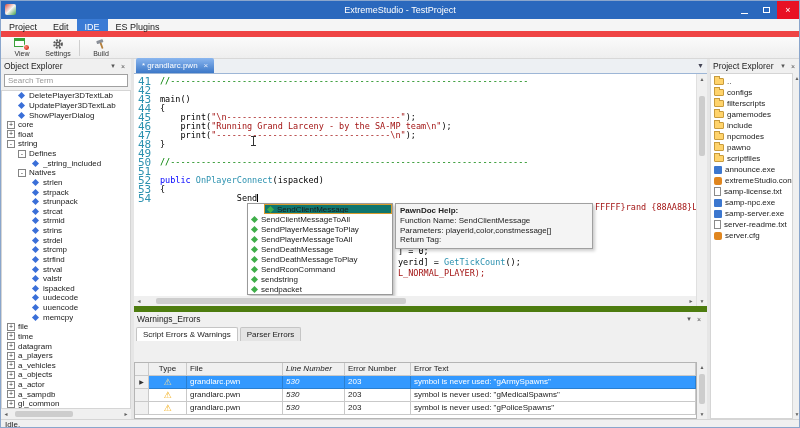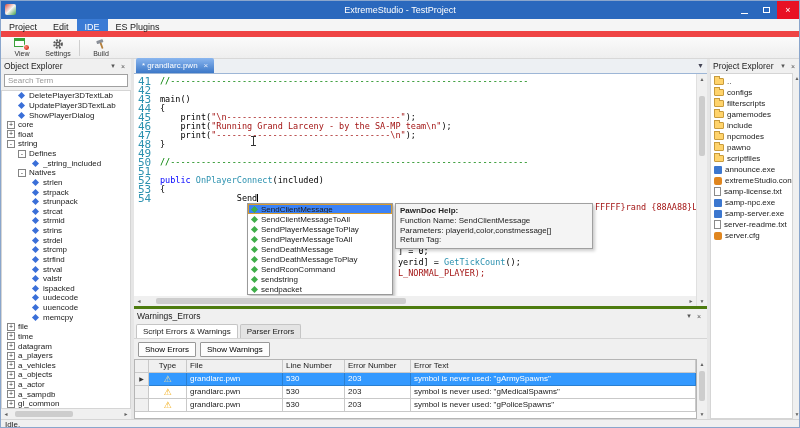--- a/index.html
+++ b/index.html
@@ -62,21 +62,21 @@
   #code{position:absolute;left:26px;top:3px;right:0;}
   .code-line{height:9px;line-height:9px;font-size:8.5px;white-space:pre;}
   .c-comment{color:#008000;}.c-string{color:#a31515;}.c-keyword{color:#0000ff;}.c-type{color:#2b91af;text-align:center;}.c-plain{color:#000;}
   .caret{display:inline-block;width:1px;height:8px;background:#000;vertical-align:-1px;}
   .code-frag{position:absolute;height:9px;line-height:9px;font-size:8.5px;white-space:pre;}
   .ibeam{position:absolute;left:117px;top:62px;width:5px;height:10px;background:linear-gradient(#333,#333) 50% 0/1px 100% no-repeat,linear-gradient(#333,#333) 50% 0/5px 1px no-repeat,linear-gradient(#333,#333) 50% 100%/5px 1px no-repeat;z-index:4;}
 
   
   #autocomplete{position:absolute;left:113px;top:129px;width:146px;background:#fff;border:1px solid #9a9a9a;box-shadow:2px 2px 3px rgba(0,0,0,.25);z-index:5;}
   .ac-item{height:10px;display:flex;align-items:center;font-size:8px;font-family:"Liberation Sans",sans-serif;padding-left:2px;}
-  .ac-item.selected{background:#3b82f6;outline:1px solid #d89b2d;outline-offset:-1px;}
+  .ac-item.selected{background:#0f766e;outline:1px solid #d89b2d;outline-offset:-1px;margin-left:16px;}
   .ac-ico{width:5px;height:5px;background:#3fae49;transform:rotate(45deg);margin:0 4px 0 2px;flex:none;}
   #pawndoc{position:absolute;left:261px;top:129px;width:198px;background:#f4f4f4;border:1px solid #a0a0a0;box-shadow:2px 2px 3px rgba(0,0,0,.2);z-index:6;padding:2px 4px 3px;font-family:"Liberation Sans",sans-serif;font-size:8px;color:#222;}
   .tt-title{font-weight:bold;line-height:10px;}
   .tt-line{line-height:9.5px;white-space:nowrap;overflow:hidden;}
 
   
   .sc-arrow{height:10px;line-height:10px;text-align:center;font-size:5px;color:#606060;}
   .sc-arrow-h{width:10px;line-height:10px;text-align:center;font-size:5px;color:#606060;flex:none;}
   #ed-vscroll{position:absolute;left:695px;top:73px;width:11px;height:232px;background:#f0f0f0;border-left:1px solid #e0e0e0;}
   #ed-vscroll .sc-track{position:relative;height:212px;}
@@ -85,33 +85,33 @@
   .sc-trackh{position:relative;flex:1;}
   #ed-hscroll .sc-thumbh{position:absolute;top:2px;bottom:2px;left:12px;width:250px;background:#cdcdcd;border-radius:2px;}
   #obj-hscroll{position:absolute;left:0;bottom:0;width:130px;height:10px;background:#f0f0f0;display:flex;}
   #obj-hscroll .sc-thumbh{position:absolute;top:2px;bottom:2px;left:4px;width:58px;background:#cdcdcd;border-radius:2px;}
   #proj-vscroll{position:absolute;right:0;top:14px;width:8px;bottom:0;background:#f0f0f0;}
   #grid-vscroll{position:absolute;right:0;top:50px;width:10px;bottom:0;background:#f0f0f0;}
   #grid-vscroll .sc-track{position:relative;height:calc(100% - 20px);}
   #grid-vscroll .sc-thumb{position:absolute;left:2px;right:2px;top:2px;height:30px;background:#cdcdcd;border-radius:2px;}
 
   
-  #errors-panel{position:absolute;left:133px;top:305px;width:573px;height:113px;background:#f0f0f0;border-top:3px solid #4d7c0f;}
+  #errors-panel{position:absolute;left:133px;top:305px;width:573px;height:113px;background:#f0f0f0;border-top:6px solid #4d7c0f;}
   #err-tabs{position:absolute;left:0;top:14px;height:15px;display:flex;padding-left:2px;align-items:flex-end;}
   .err-tab{padding:0 6px;line-height:13px;font-size:8px;border:1px solid #c5c5c5;border-bottom:none;background:#e4e4e4;margin-right:2px;border-radius:2px 2px 0 0;}
   .err-tab.active{background:#fff;}
   #err-btns{position:absolute;left:0;top:29px;width:100%;height:21px;border-top:1px solid #d5d5d5;display:flex;align-items:center;padding-left:4px;gap:4px;}
   .err-btn{font-size:8px;padding:2px 6px;background:#fdfdfd;border:1px solid #989898;border-radius:1px;font-family:inherit;}
   #grid{position:absolute;left:0;top:50px;right:10px;bottom:0;background:#fff;border:1px solid #b5b5b5;overflow:hidden;}
   #grid-header{display:flex;height:13px;background:#f0f0f0;}
   #grid-header .g-cell{background:#f0f0f0;}
   .g-cell{border-right:1px solid #c9c9c9;border-bottom:1px solid #c9c9c9;font-size:8px;line-height:12px;padding:0 3px;overflow:hidden;white-space:nowrap;flex:none;}
   .g-sel{width:14px;padding:0;text-align:center;background:#f0f0f0;color:#333;font-size:6px;}
   .g-col0{width:38px;text-align:center;}
-  .g-col1{width:96px;}.g-col2{width:62px;}.g-col3{width:66px;}.g-col4{flex:1;}
+  .g-col1{width:96px;}.g-col2{width:62px;font-style:italic;}.g-col3{width:66px;}.g-col4{flex:1;}
   .g-row{display:flex;height:13px;background:#fff;}
   .g-row.selected .g-cell{background:#3399ff;color:#fff;border-right-color:#2a7fd0;border-bottom-color:#2a7fd0;}
   .g-row.selected .g-sel{background:#f0f0f0;color:#333;border-right-color:#c9c9c9;border-bottom-color:#c9c9c9;}
   .warn{color:#f0a500;font-size:9px;}
   .g-row.selected .warn{color:#ffe49a;}
 
   
   #project-explorer{position:absolute;left:709px;top:58px;width:91px;height:360px;background:#f0f0f0;}
   #proj-tree{position:absolute;left:0;top:14px;width:83px;bottom:0;background:#fff;border:1px solid #d5d5d5;overflow:hidden;padding-top:2px;}
   .proj-row{height:11px;display:flex;align-items:center;font-size:8px;padding-left:3px;white-space:nowrap;overflow:hidden;}
@@ -359,21 +359,21 @@
         <div class="code-line"></div>
         <div class="code-line"><span class="c-plain">main()</span></div>
         <div class="code-line"><span class="c-plain">{</span></div>
         <div class="code-line"><span class="c-plain">    print(</span><span class="c-string">"\n----------------------------------"</span><span class="c-plain">);</span></div>
         <div class="code-line"><span class="c-plain">    print(</span><span class="c-string">"Running Grand Larceny - by the SA-MP team\n"</span><span class="c-plain">);</span></div>
         <div class="code-line"><span class="c-plain">    print(</span><span class="c-string">"----------------------------------\n"</span><span class="c-plain">);</span></div>
         <div class="code-line"><span class="c-plain">}</span></div>
         <div class="code-line"></div>
         <div class="code-line"><span class="c-comment">//----------------------------------------------------------------------</span></div>
         <div class="code-line"></div>
-        <div class="code-line"><span class="c-keyword">public </span><span class="c-type">OnPlayerConnect</span><span class="c-plain">(included)</span></div>
+        <div class="code-line"><span class="c-keyword">public </span><span class="c-type">OnPlayerConnect</span><span class="c-plain">(ispacked)</span></div>
         <div class="code-line"><span class="c-plain">{</span></div>
         <div class="code-line"><span class="c-plain">               Send</span><span class="caret"></span></div>
       </div>
     <div id="frags">
         <div class="code-frag" style="left: 461px; top: 129px;"><span class="c-string">FFFFF}rand {88AA88}L{FFFFFF}arceny");</span></div>
         <div class="code-frag" style="left: 264px; top: 173px;"><span class="c-plain">] = 0;</span></div>
         <div class="code-frag" style="left: 264px; top: 184px;"><span class="c-plain">yerid] = </span><span class="c-type">GetTickCount</span><span class="c-plain">();</span></div>
         <div class="code-frag" style="left: 264px; top: 195px;"><span class="c-string">L_NORMAL_PLAYER);</span></div>
       </div>
     <span class="ibeam"></span>
@@ -445,24 +445,20 @@
   <div id="errors-panel">
     <div class="panel-header">
       <span class="panel-title">Warnings_Errors</span>
       <span class="ph-ico">▾</span>
       <span class="ph-ico">×</span>
     </div>
     <div id="err-tabs">
         <div class="err-tab active">Script Errors &amp; Warnings</div>
         <div class="err-tab">Parser Errors</div>
       </div>
-    <div id="err-btns">
-      <button class="err-btn">Show Errors</button>
-      <button class="err-btn">Show Warnings</button>
-    </div>
     <div id="grid">
       <div id="grid-header">
           <div class="g-cell g-sel"></div>
           <div class="g-cell g-col0">Type</div>
           <div class="g-cell g-col1">File</div>
           <div class="g-cell g-col2">Line Number</div>
           <div class="g-cell g-col3">Error Number</div>
           <div class="g-cell g-col4">Error Text</div>
         </div>
       <div id="grid-body">

